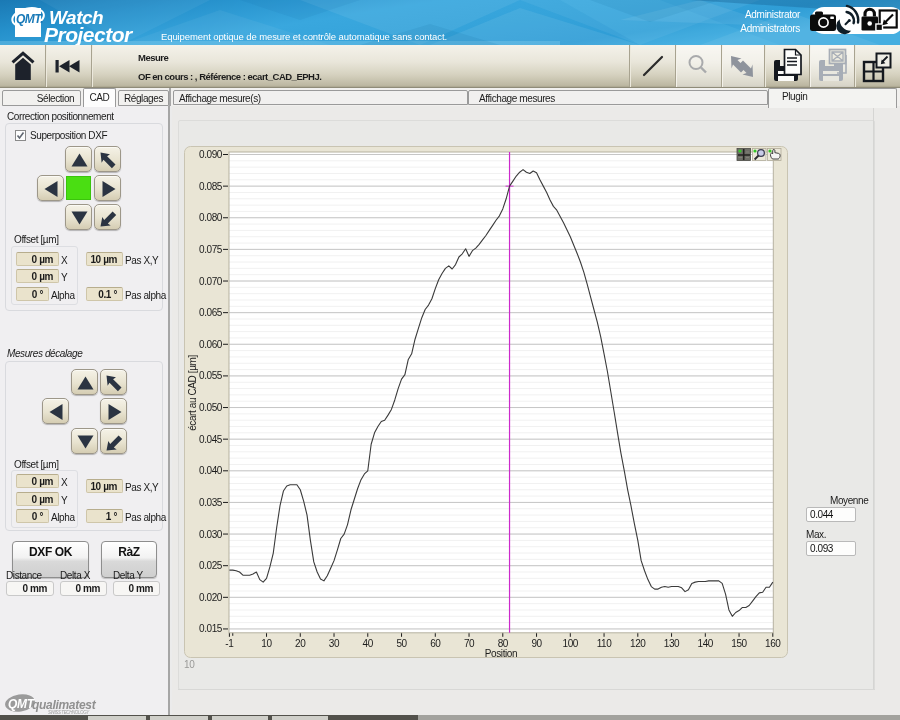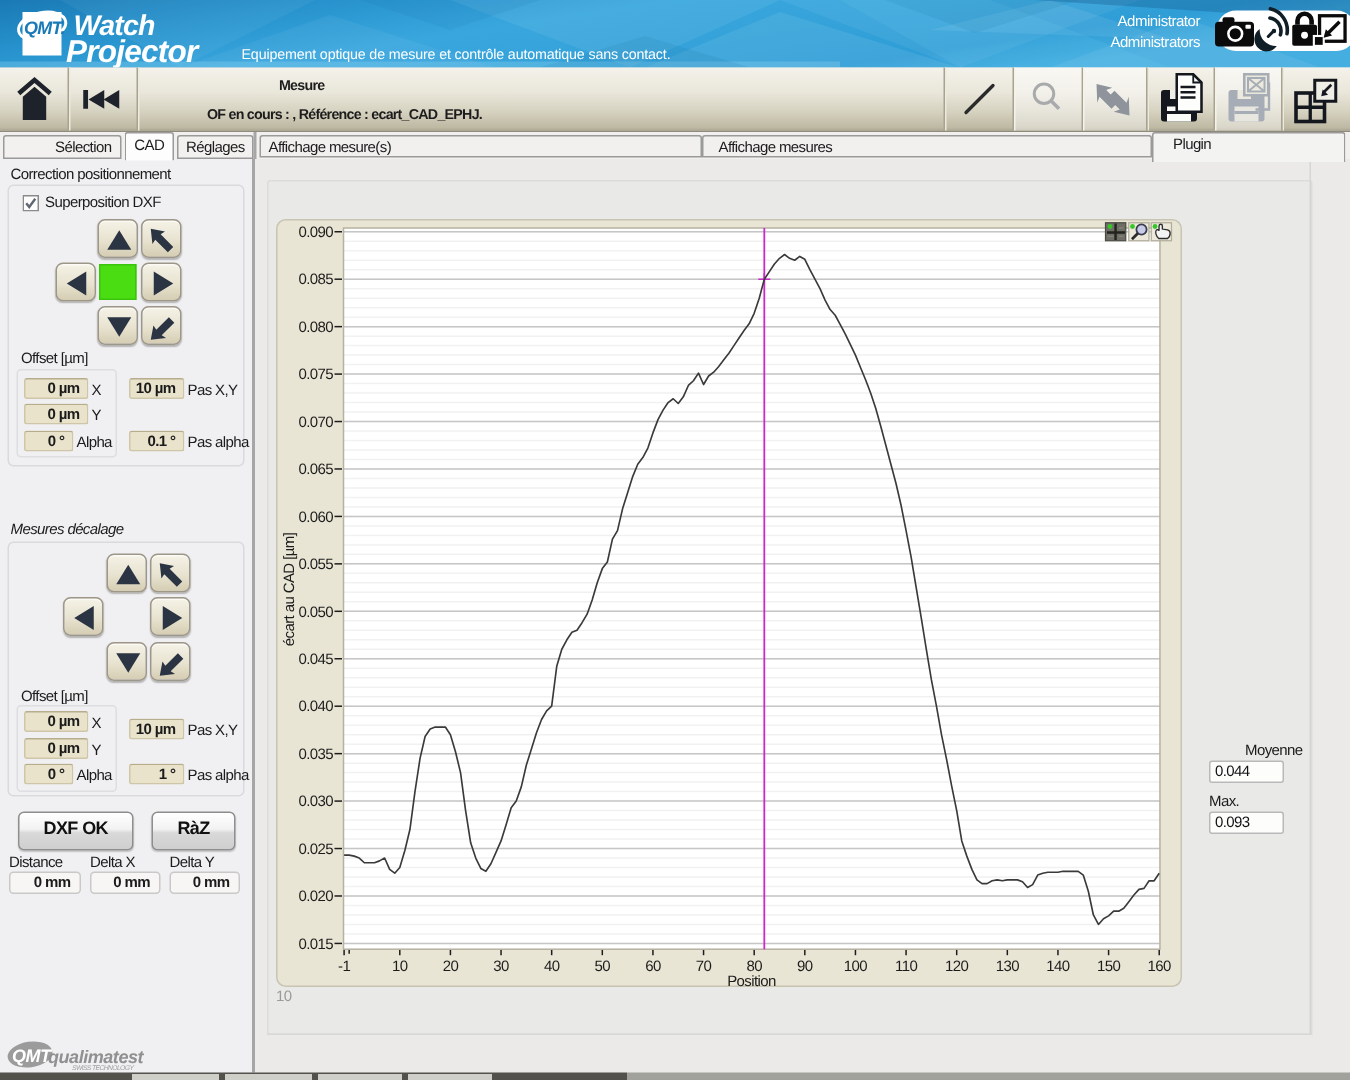--- a/index.html
+++ b/index.html
@@ -14,37 +14,37 @@
   .wlogo { color:#fff; font-style:italic; font-weight:bold; line-height:1; letter-spacing:0.5px;}
   #tagline { position:absolute; left:161px; top:31px; color:#fff; font-size:9.5px; letter-spacing:-0.1px; }
   #admin1 { position:absolute; right:100px; top:9px; color:#fff; font-size:10px; letter-spacing:-0.3px;margin-left:46px; }
   #admin2 { position:absolute; right:100px; top:23px; color:#fff; font-size:10px; letter-spacing:-0.3px;margin-left:48px; }
   #pill { position:absolute; left:811px; top:7px; width:93px; height:27px; background:#fff; border-radius:13px; }
   
   #toolbar { position:absolute; left:0; top:45px; width:900px; height:43px;
     background:linear-gradient(#f4f2ea 0%,#e9e6da 40%,#d6d2c0 70%,#bdb8a2 96%,#a9a48e 100%);
     border-bottom:1px solid #8f8b78; }
   .tsep { position:absolute; top:0; width:1px; height:42px; background:#a8a390; box-shadow:1px 0 0 #ece9dd; }
-  #mesure1 { position:absolute; left:138px; top:7px; font-size:9.5px; letter-spacing:-0.5px; font-weight:bold; color:#1c1c1c;margin-left:48px; }
+  #mesure1 { position:absolute; left:138px; top:7px; font-size:9.5px; letter-spacing:-0.5px; font-weight:bold; color:#1c1c1c; }
   #mesure2 { position:absolute; left:138px; top:26px; font-size:9.5px; letter-spacing:-0.5px; font-weight:bold; color:#1c1c1c; }
   
   .tab { position:absolute; font-size:10px; color:#1c1c1c; text-align:center;
     background:#f2f1ef; border:1px solid #9a9a9a; border-radius:2px 2px 0 0; }
   
   #leftpanel { position:absolute; left:0; top:106px; width:170px; height:609px; background:#f0eff1; border-right:2px solid #a6a6a6;}
   .grpbox { position:absolute; border:1px solid #d9dade; border-radius:4px; background:transparent; }
   .inbox  { position:absolute; border:1px solid #dddee2; border-radius:3px; background:transparent; }
   .lbl { position:absolute; font-size:10px; color:#1b1b1b; white-space:nowrap; }
   .fld { position:absolute; background:#eae3cc; border:1px solid #cfc6a9; border-top-color:#b7ad8d; border-radius:2px;
     font-size:10px; font-weight:bold; color:#1b1b1b; text-align:right; padding:1px 5px 0 0; height:14px; }
   .padbtn { position:absolute; width:27px; height:26px; border-radius:5px; border:1px solid #9d9789;
     background:linear-gradient(#f5f2e7,#e8e3d0 55%,#d5cdb3);
     box-shadow:inset 0 1px 0 #fbfaf4, 0 1px 1px rgba(0,0,0,0.25); }
   .padbtn svg { position:absolute; left:1px; top:1px; }
-  .pushbtn { position:absolute; height:26px; border:1px solid #8e8e8e; border-radius:4px;
+  .pushbtn { position:absolute; height:37px; border:1px solid #8e8e8e; border-radius:4px;
     background:linear-gradient(#ffffff,#f2f2f2 45%,#d9d9d9 55%,#cfcfcf);
     font-size:12px; font-weight:bold; color:#111; text-align:center; line-height:21px;
     box-shadow:0 1px 1px rgba(0,0,0,0.2); }
   .mmfld { position:absolute; background:#f7f6f4; border:1px solid #c9c9c9; border-radius:3px; height:15px;
     font-size:10px; font-weight:bold; color:#1b1b1b; text-align:right; padding:1px 6px 0 0; }
   
   #content { position:absolute; left:172px; top:106px; width:728px; height:609px; background:#ebeae8; }
   #plugpanel { position:absolute; left:178px; top:120px; width:697px; height:570px; background:#e9e9e7; border:1px solid #dcdcda; border-radius:2px;}
   .mlabel { position:absolute; font-size:10px; color:#1b1b1b; }
   .mfield { position:absolute; width:50px; height:15px; background:#fdfdfc; border:1px solid #b9b9b9; border-radius:2px;

